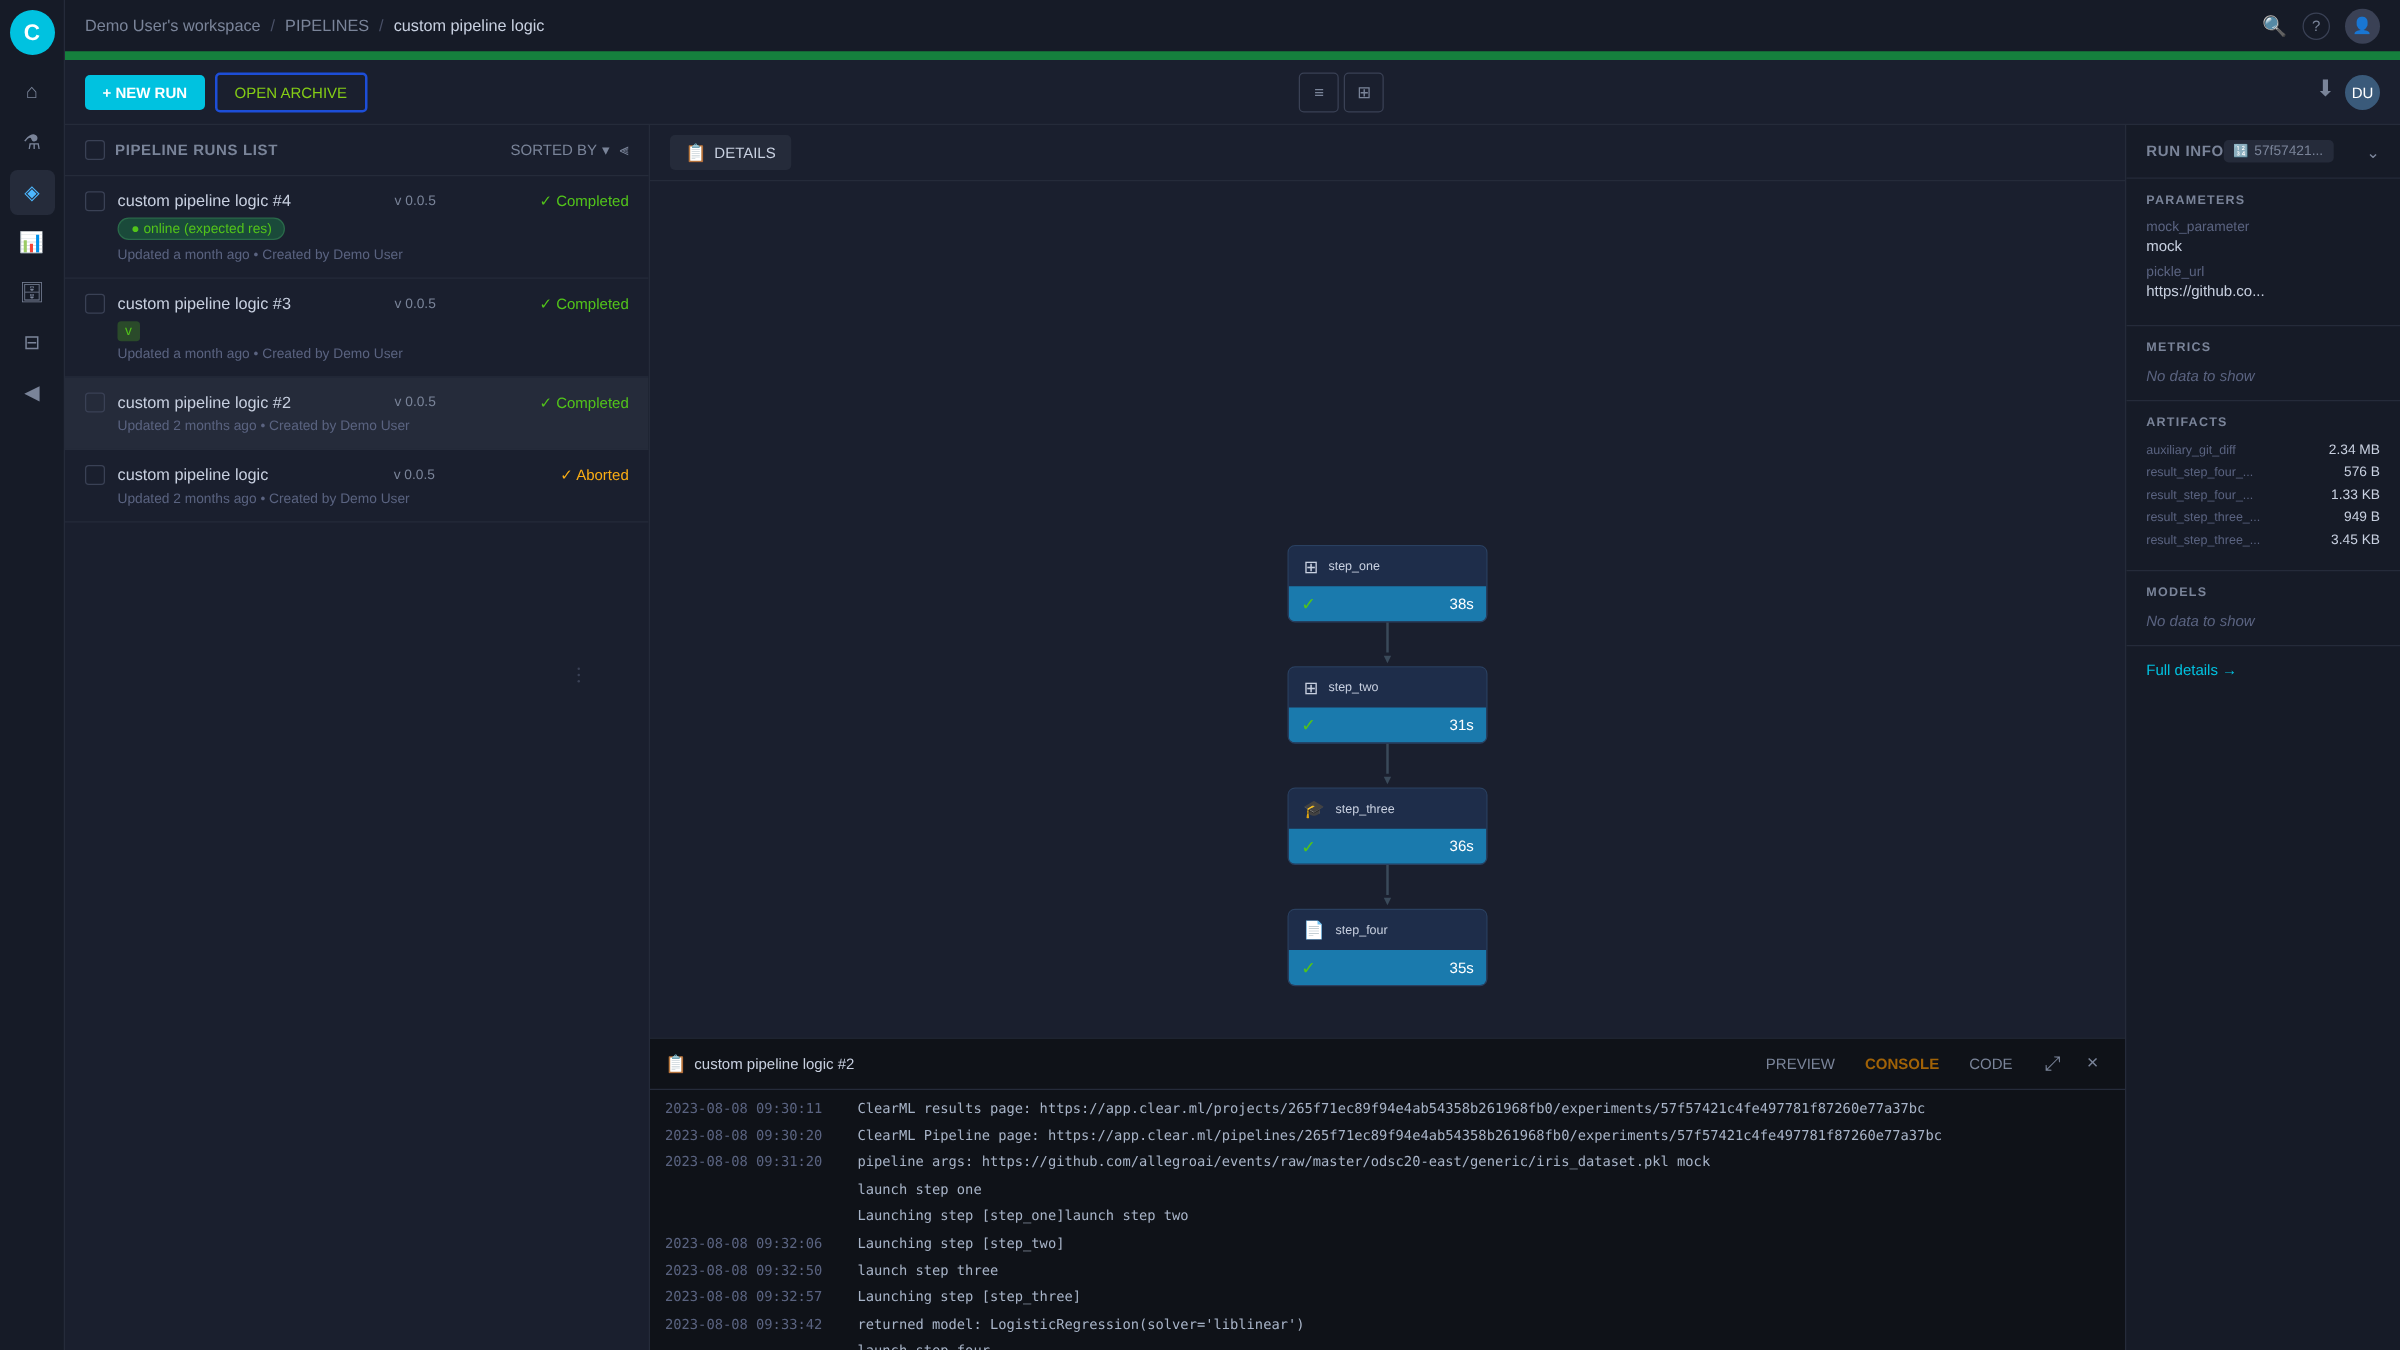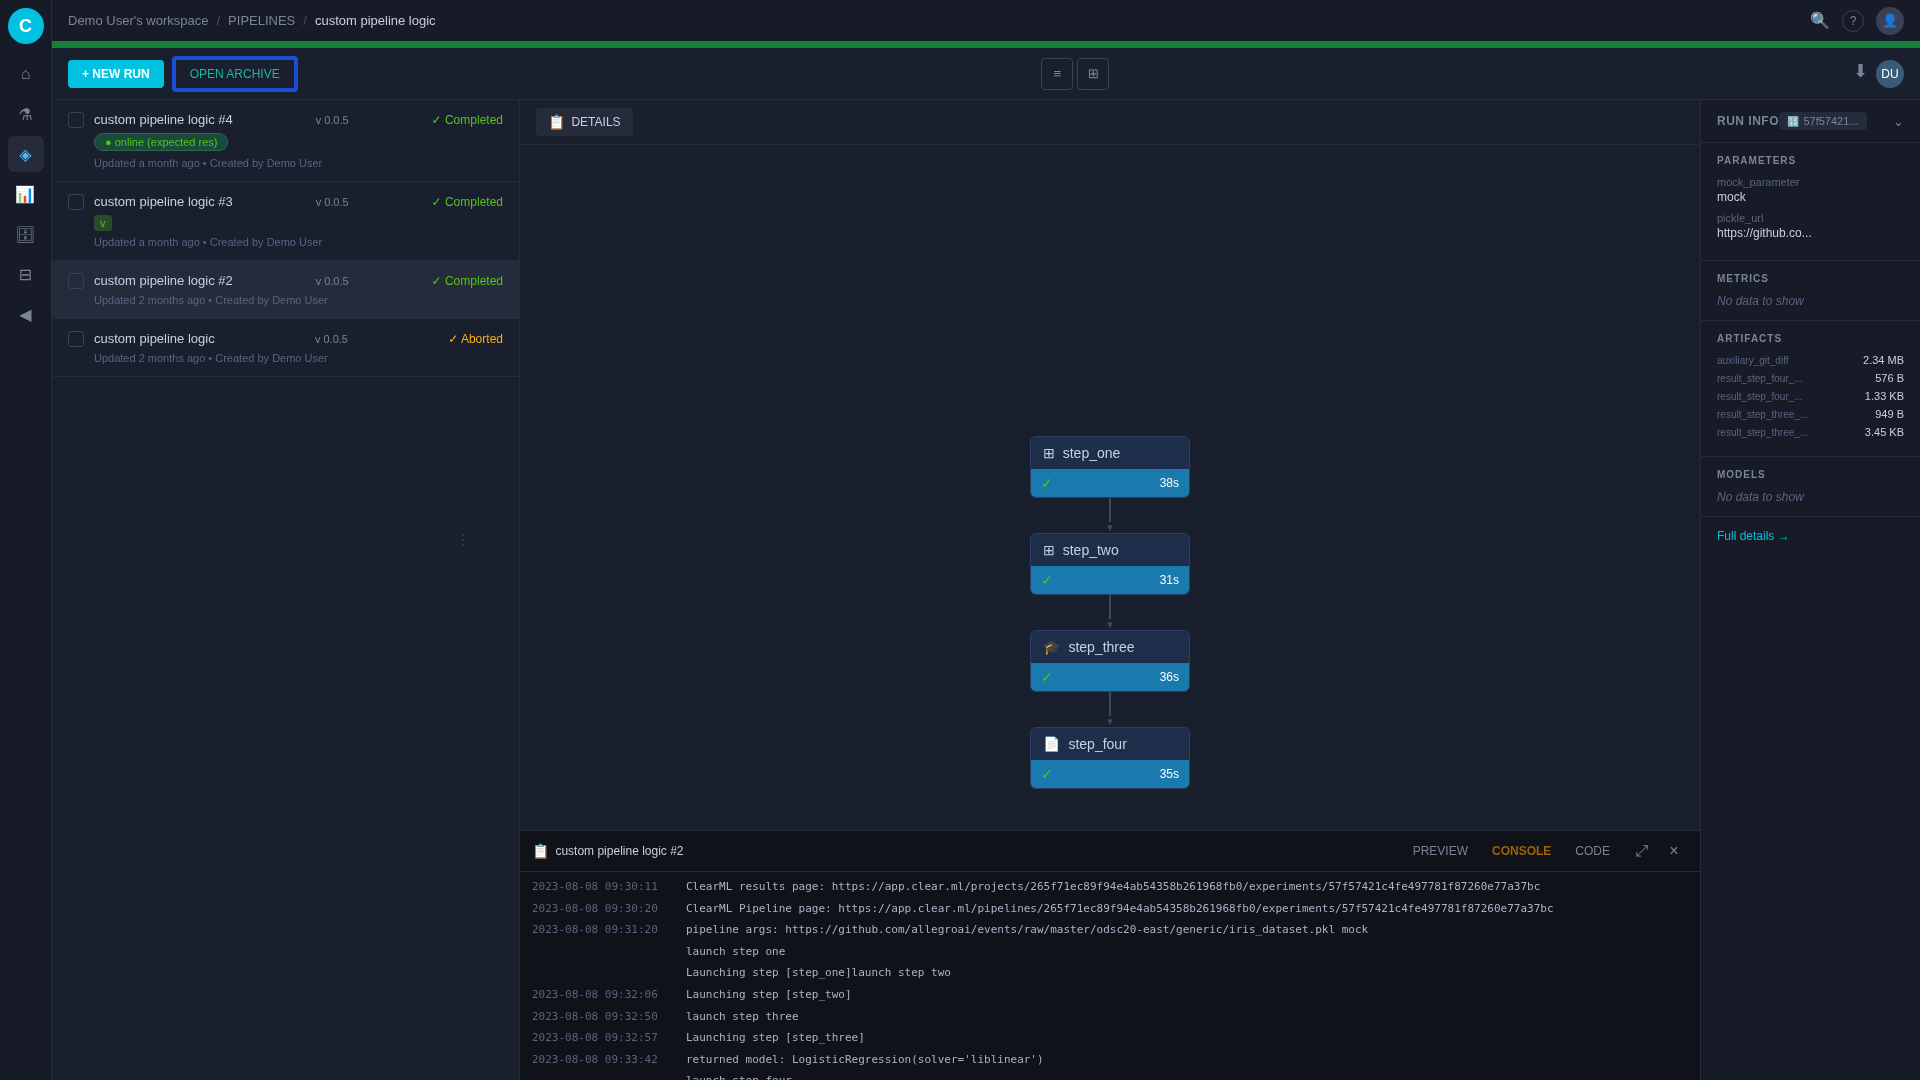--- a/index.html
+++ b/index.html
@@ -18,21 +18,21 @@
     .topbar { height: 48px; background: #161b27; border-bottom: 7px solid #15803d; display: flex; align-items: center; padding: 0 16px; gap: 8px; flex-shrink: 0; }
     .breadcrumb { display: flex; align-items: center; gap: 8px; color: #7a8499; font-size: 13px; }
     .breadcrumb .current { color: #c8d0e0; font-weight: 500; }
     .breadcrumb .sep { color: #4a5168; }
     .topbar-actions { margin-left: auto; display: flex; align-items: center; gap: 12px; }
     .topbar-icon { color: #7a8499; cursor: pointer; font-size: 16px; }
 
     
     .toolbar { height: 52px; background: #1a1f2e; border-bottom: 1px solid #252b3a; display: flex; align-items: center; padding: 0 16px; gap: 8px; flex-shrink: 0; }
     .btn-primary { background: #00c2e0; color: #fff; border: none; border-radius: 4px; padding: 7px 14px; font-size: 12px; font-weight: 600; cursor: pointer; display: flex; align-items: center; gap: 6px; }
-    .btn-secondary { background: transparent; color: #14b8a6; border: 4px solid #1d4ed8; border-radius: 4px; padding: 7px 14px; font-size: 12px; font-weight: 500; cursor: pointer; display: flex; align-items: center; gap: 6px; }
+    .btn-secondary { background: transparent; color: #84cc16; border: 2px solid #1d4ed8; border-radius: 4px; padding: 7px 14px; font-size: 12px; font-weight: 500; cursor: pointer; display: flex; align-items: center; gap: 6px; }
     .toolbar-right { margin-left: auto; display: flex; gap: 4px; }
     .view-btn { background: transparent; border: 1px solid #3a4155; color: #7a8499; border-radius: 4px; width: 32px; height: 32px; display: flex; align-items: center; justify-content: center; cursor: pointer; }
 
     
     .content-area { flex: 1; display: flex; overflow: hidden; }
 
     
     .runs-panel { width: 468px; display: flex; flex-direction: column; border-right: 1px solid #252b3a; flex-shrink: 0; overflow: hidden; }
     .runs-header { padding: 12px 16px; display: flex; align-items: center; gap: 8px; border-bottom: 1px solid #252b3a; }
     .runs-header-title { font-size: 12px; font-weight: 600; color: #7a8499; text-transform: uppercase; letter-spacing: 0.5px; flex: 1; }
@@ -49,21 +49,21 @@
     .tag-v { background: #2a4a2a; color: #52c41a; border-radius: 3px; padding: 2px 6px; font-size: 11px; }
     .run-item-meta { color: #5a6380; font-size: 11px; margin-top: 6px; }
 
     
     .pipeline-center { flex: 1; display: flex; flex-direction: column; overflow: hidden; position: relative; }
     .pipeline-tabs { padding: 8px 16px; border-bottom: 1px solid #252b3a; display: flex; align-items: center; gap: 8px; }
     .tab-btn { background: #252b3a; border: none; color: #c8d0e0; border-radius: 4px; padding: 6px 12px; font-size: 12px; cursor: pointer; display: flex; align-items: center; gap: 6px; }
     .pipeline-graph { flex: 1; display: flex; flex-direction: column; align-items: center; justify-content: center; gap: 0; padding: 20px; overflow: auto; }
     .step-node { background: #1e2d4a; border: 1px solid #2a4060; border-radius: 6px; width: 160px; overflow: hidden; }
     .step-node-header { padding: 8px 12px; display: flex; align-items: center; gap: 8px; background: #1e2d4a; }
-    .step-node-title { font-size: 14px; color: #c8d0e0; font-weight: 500; }
+    .step-node-title { font-size: 10px; color: #c8d0e0; font-weight: 500; }
     .step-node-bar { background: #1a7aad; padding: 6px 10px; display: flex; align-items: center; justify-content: space-between; }
     .step-icon { font-size: 14px; }
     .step-time { color: #fff; font-size: 12px; font-weight: 500; }
     .step-check { color: #52c41a; font-size: 14px; }
     .step-connector { display: flex; flex-direction: column; align-items: center; }
     .connector-line { width: 2px; height: 24px; background: #3a4a5a; }
 
     
     .run-info-panel { width: 220px; background: #161b27; border-left: 1px solid #252b3a; display: flex; flex-direction: column; flex-shrink: 0; overflow-y: auto; }
     .run-info-header { padding: 12px 16px; display: flex; align-items: center; justify-content: space-between; border-bottom: 1px solid #252b3a; }
@@ -146,20 +146,29 @@
     </div>
     <div style="margin-left:auto;display:flex;gap:8px;">
       <span class="topbar-icon" style="font-size:18px;">⬇</span>
       <span style="width:28px;height:28px;background:#3a5a7a;border-radius:50%;display:inline-flex;align-items:center;justify-content:center;font-size:12px;color:#fff;">DU</span>
     </div>
   </div>
 
   <div class="content-area">
 
     <div class="runs-panel">
+      <div class="runs-header">
+        <div class="checkbox"></div>
+        <span class="runs-header-title">PIPELINE RUNS LIST</span>
+        <div class="runs-sort">
+          <span>SORTED BY</span>
+          <span>▾</span>
+        </div>
+        <span style="color:#7a8499;">⫷</span>
+      </div>
 
       <div class="runs-list">
 
         <div class="run-item">
           <div class="checkbox"></div>
           <div class="run-item-content">
             <div class="run-item-header">
               <span style="font-size:13px;color:#c8d0e0;font-weight:500;">custom pipeline logic #4</span>
               <span style="color:#7a8499;font-size:11px;">v 0.0.5</span>
               <span class="status-completed">✓ Completed</span>

